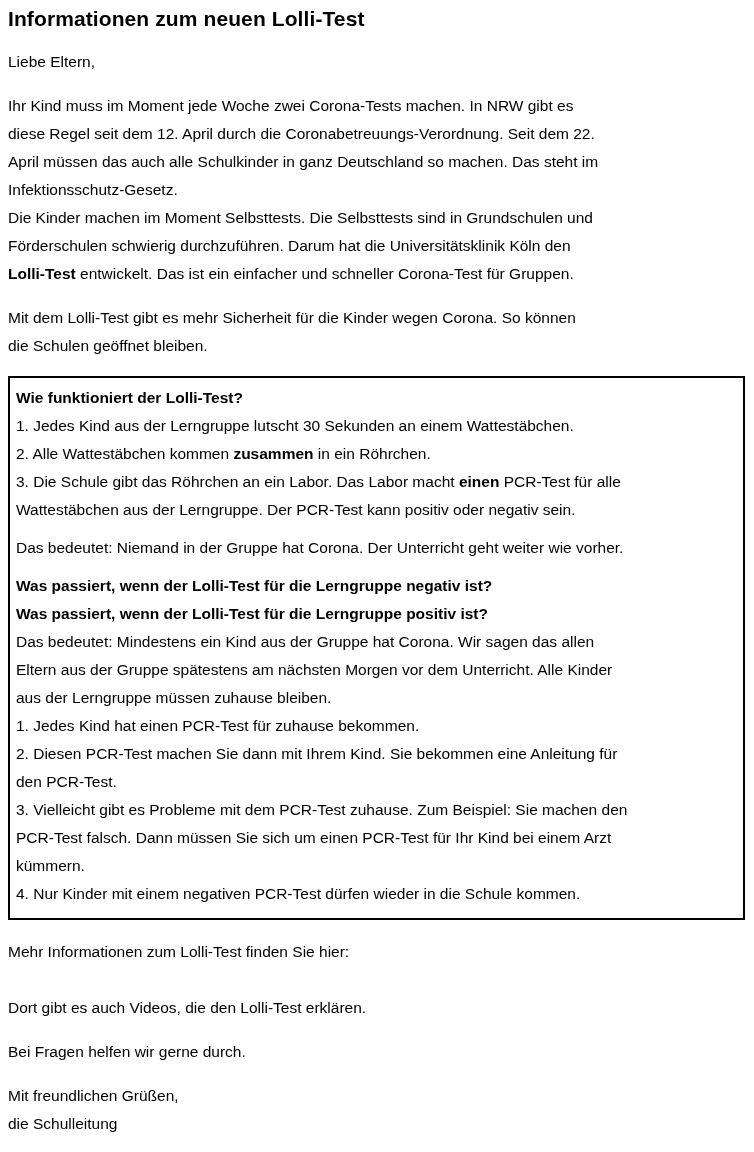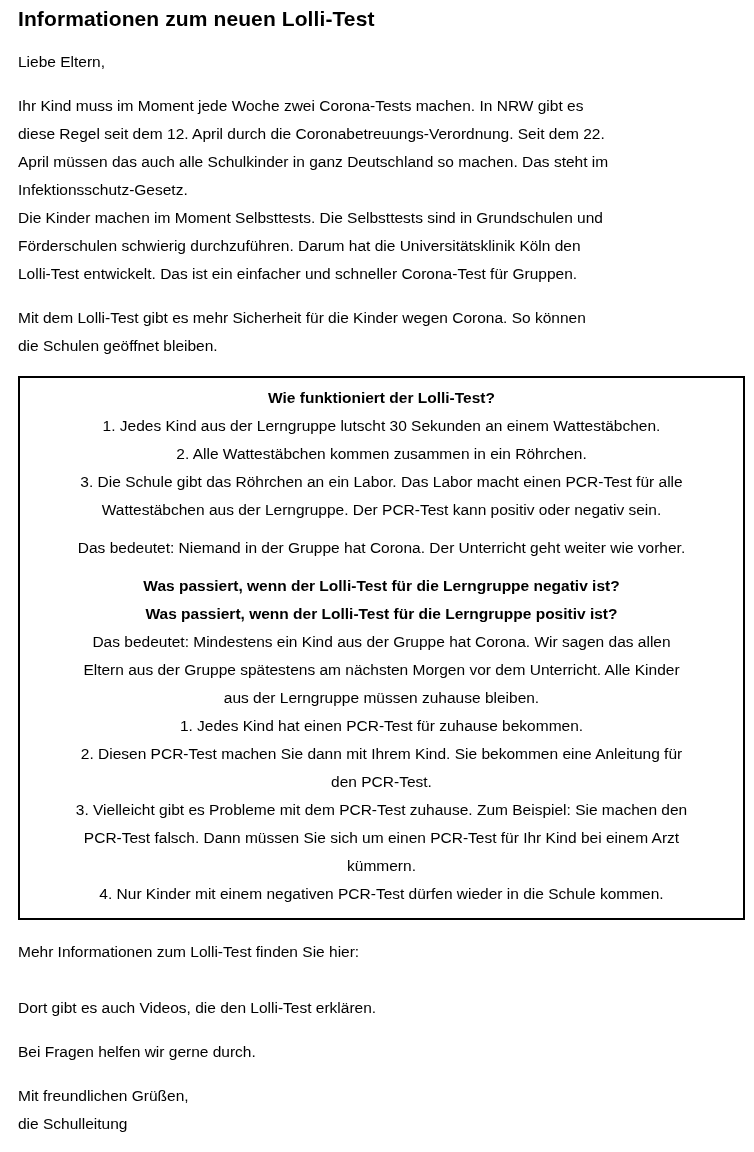--- a/index.html
+++ b/index.html
@@ -10,21 +10,21 @@
   body {
     width: 754px;
     height: 1152px;
     overflow: hidden;
     color: #000000;
     font-family: "Liberation Sans", sans-serif;
   }
   .page {
     box-sizing: border-box;
     width: 754px;
-    padding: 6px 9px 0 18px;
+    padding: 6px 9px 0 8px;
     font-size: 15.5px;
     line-height: 28px;
   }
   h1.title {
     font-size: 21px;
     line-height: 26px;
     font-weight: bold;
     margin: 0 0 16px 0;
     letter-spacing: 0.1px;
   }
@@ -36,30 +36,29 @@
     margin-bottom: 8px;
   }
   .box {
     box-sizing: border-box;
     border: 2px solid #000000;
     margin: 6px 0 18px 0;
     padding: 6px 6px 10px 6px;
   }
   .box p.t {
     margin: 0 0 10px 0;
-    text-align: center;
   }
   .box p.h {
     font-weight: bold;
     margin-bottom: 0;
   }
   .box p.t:last-child {
     margin-bottom: 0;
   }
-  b { font-weight: normal; }
+  b { font-weight: bold; }
 </style>
 </head>
 <body>
 
 <div class="page">
 
   <h1 class="title">Informationen zum neuen Lolli-Test</h1>
 
   <p class="t">Liebe Eltern,</p>
 

